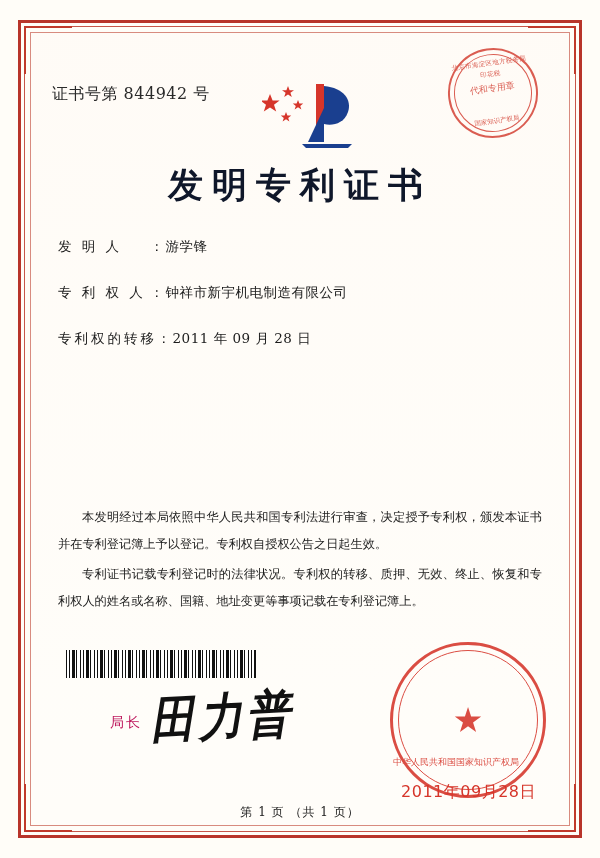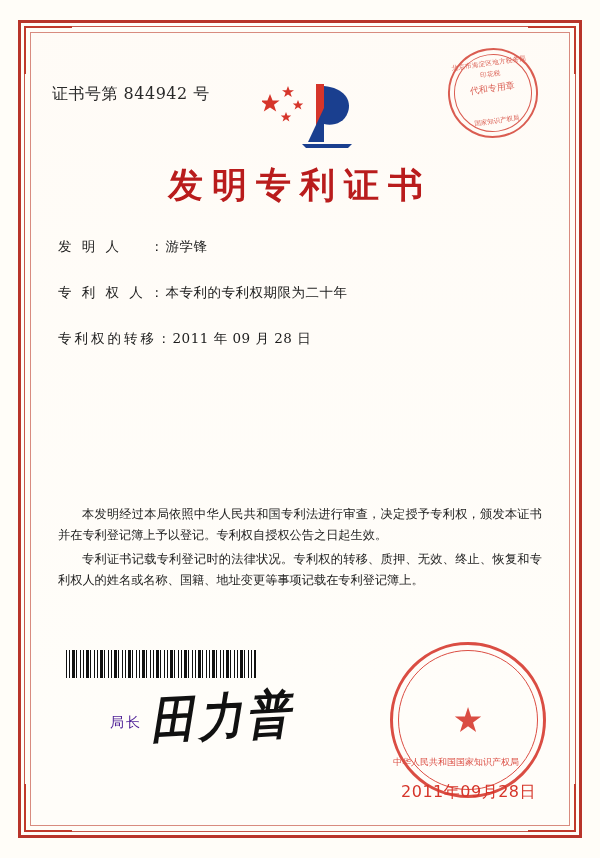--- a/index.html
+++ b/index.html
@@ -127,21 +127,21 @@
   }
 
   .doc-title {
     position: absolute;
     left: 0; top: 120px;
     width: 520px;
     text-align: center;
     font-size: 35px;
     font-weight: bold;
     letter-spacing: 9px;
-    color: #b91c1c;
+    color: #0f172a;
     font-family: "DejaVu Sans", "Liberation Sans", sans-serif;
   }
 
   .fields {
     position: absolute;
     left: 18px; top: 196px;
     width: 490px;
   }
   .field {
     font-size: 13.5px;
@@ -155,21 +155,21 @@
     letter-spacing: 3px;
   }
   .field .colon { margin: 0 2px 0 0; }
   .field .val { letter-spacing: 0.5px; }
 
   .paragraphs {
     position: absolute;
     left: 18px; top: 462px;
     width: 484px;
     font-size: 12.2px;
-    line-height: 21px;
+    line-height: 27px;
     color: #1c1c1c;
     text-align: justify;
   }
   .paragraphs p {
     margin: 0 0 3px 0;
     text-indent: 24px;
   }
 
   
   .barcode {
@@ -182,21 +182,21 @@
         #111 3px, #111 4px, #fff 4px, #fff 6.5px,
         #111 6.5px, #111 9px, #fff 9px, #fff 10.5px,
         #111 10.5px, #111 11.5px, #fff 11.5px, #fff 14px);
   }
 
   
   .sign-label {
     position: absolute;
     left: 70px; top: 672px;
     font-size: 14px;
-    color: #4c1d95;
+    color: #be185d;
     letter-spacing: 2px;
   }
   .signature {
     position: absolute;
     left: 110px; top: 646px;
     font-size: 44px;
     color: #111;
     font-family: "DejaVu Serif", "Liberation Serif", serif;
     font-style: italic;
     font-weight: bold;
@@ -294,21 +294,21 @@
       <div class="bot">国家知识产权局</div>
     </div>
 
     <div class="doc-title">发明专利证书</div>
 
     <div class="fields">
       <div class="field">
         <span class="lbl">发 明 人</span><span class="colon">：</span><span class="val">游学锋</span>
       </div>
       <div class="field">
-        <span class="lbl">专 利 权 人</span><span class="colon">：</span><span class="val">本专利的专利权期限为二十年</span>
+        <span class="lbl">专 利 权 人</span><span class="colon">：</span><span class="val">钟祥市新宇机电制造有限公司</span>
       </div>
       <div class="field">
         <span class="lbl">专利权的转移</span><span class="colon">：</span><span class="val">2011 年 09 月 28 日</span>
       </div>
     </div>
 
     <div class="paragraphs">
       <p>本发明经过本局依照中华人民共和国专利法进行审查，决定授予专利权，颁发本证书并在专利登记簿上予以登记。专利权自授权公告之日起生效。</p>
       <p>专利证书记载专利登记时的法律状况。专利权的转移、质押、无效、终止、恢复和专利权人的姓名或名称、国籍、地址变更等事项记载在专利登记簿上。</p>
     </div>
@@ -319,14 +319,15 @@
     <div class="signature">田力普</div>
 
     <div class="seal-main">
       <div class="ring"></div>
       <div class="star">★</div>
       <div class="bottom-text">中华人民共和国国家知识产权局</div>
     </div>
 
     <div class="seal-date">2011年09月28日</div>
 
+    <div class="page-no">第 1 页 （共 1 页）</div>
   </div>
 </div>
 
 </body></html>

